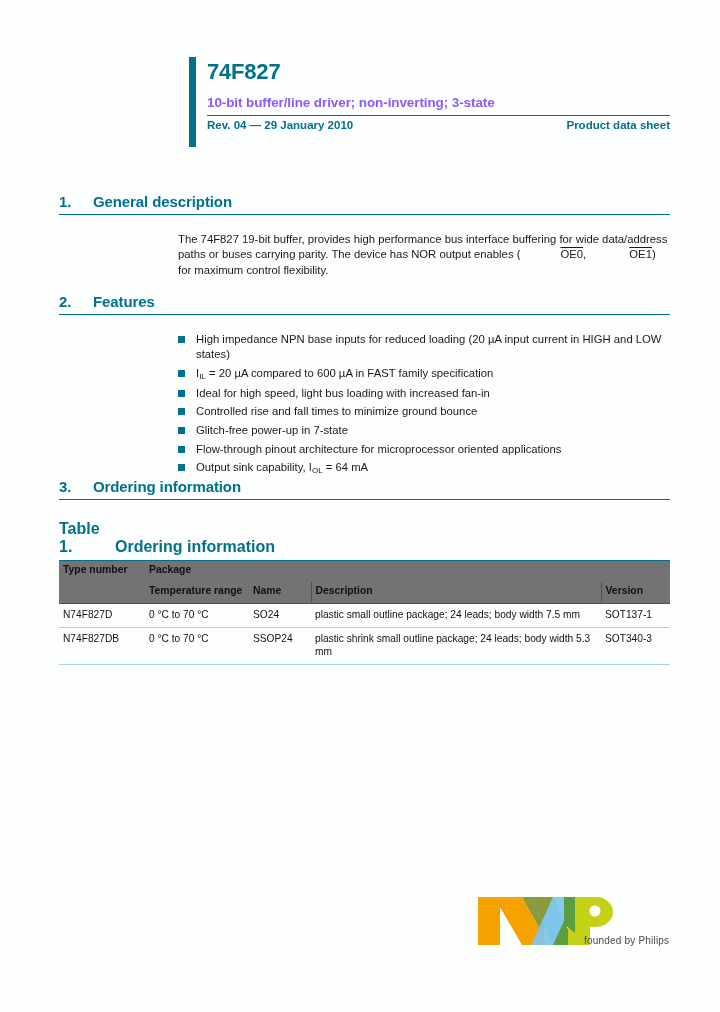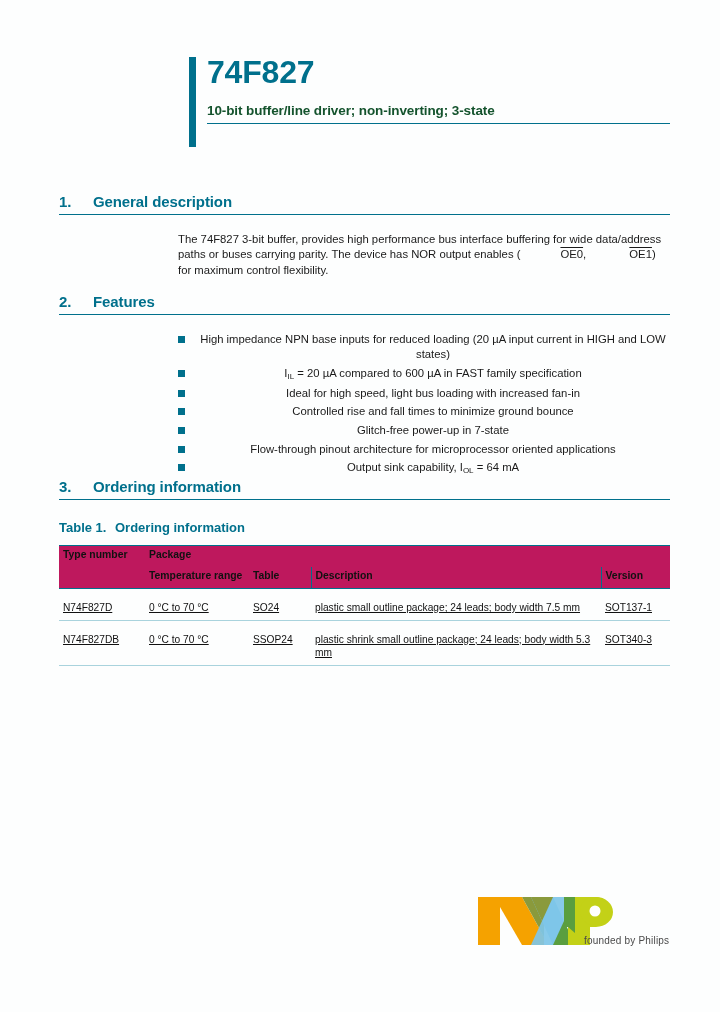--- a/index.html
+++ b/index.html
@@ -33,32 +33,32 @@
     left: 0px;
     top: 0px;
     width: 7px;
     height: 90px;
     background: #00708c;
   }
   .header-inner {
     margin-left: 18px;
   }
   .doc-title {
-    font-size: 32px;
+    font-size: 22px;
     font-weight: bold;
     color: #00708c;
     line-height: 30px;
     letter-spacing: -0.2px;
   }
   .doc-subtitle {
     font-size: 13.5px;
     font-weight: bold;
-    color: #14532d;
+    color: #8b5cf6;
     line-height: 19px;
-    margin-top: 14px;
+    margin-top: 6px;
     letter-spacing: -0.1px;
   }
   .header-rule {
     border-top: 1.3px solid #00708c;
     margin-top: 3px;
   }
   .header-meta {
     display: flex;
     justify-content: space-between;
     font-size: 11.5px;
@@ -101,21 +101,20 @@
     text-decoration: overline;
     padding-left: 40px;
   }
 
   
   ul.features {
     list-style: none;
     margin: 0;
     padding: 0;
     margin-left: 119px;
-    text-align: center;
   }
   ul.features li {
     position: relative;
     padding-left: 18px;
     font-size: 11.3px;
     line-height: 15.2px;
     color: #1a1a1a;
     margin-bottom: 3.5px;
   }
   ul.features li .bullet {
@@ -129,23 +128,23 @@
   }
   sub {
     font-size: 8px;
     vertical-align: baseline;
     position: relative;
     top: 2px;
   }
 
   
   .table-caption {
-    font-size: 13px;
+    font-size: 16px;
     color: #00708c;
-    margin-bottom: 10px;
+    margin-bottom: 4px;
   }
   .table-caption .tc-num {
     font-weight: bold;
     display: inline-block;
     width: 56px;
   }
   .table-caption .tc-title {
     font-weight: bold;
   }
   table.order {
@@ -156,38 +155,37 @@
   }
   table.order th,
   table.order td {
     text-align: left;
     vertical-align: top;
     padding: 3px 4px 4px 4px;
     font-weight: normal;
     color: #111111;
   }
   table.order thead tr th {
-    background: #be185d;
+    background: #737373;
     font-weight: bold;
     font-size: 10.4px;
   }
   tr.hdr-top th {
     border-top: 1.2px solid #00708c;
     height: 14px;
   }
   tr.hdr-bot th {
     border-bottom: 1.2px solid #00708c;
     height: 14px;
   }
   table.order tbody td {
     border-bottom: 0.9px solid #a9d3dd;
     line-height: 13.6px;
-    padding-top: 12px;
+    padding-top: 4px;
     padding-bottom: 5px;
-    text-decoration: underline;
   }
   .vline {
     border-left: 0.9px solid #00708c;
   }
   .col-type  { width: 86px; }
   .col-temp  { width: 104px; }
   .col-name  { width: 62px; }
   .col-desc  { width: 290px; }
   .col-ver   { width: 69px; }
 
@@ -213,30 +211,34 @@
 <body>
 
 <div class="page">
 
   <div class="doc-header">
     <div class="header-bar"></div>
     <div class="header-inner">
       <div class="doc-title">74F827</div>
       <div class="doc-subtitle">10-bit buffer/line driver; non-inverting; 3-state</div>
       <div class="header-rule"></div>
+      <div class="header-meta">
+        <span>Rev. 04 — 29 January 2010</span>
+        <span>Product data sheet</span>
+      </div>
     </div>
   </div>
 
   <div class="section" style="top:193px;">
     <div class="section-head">
       <span class="section-num">1.</span>
       <span>General description</span>
     </div>
     <div class="section-rule"></div>
-    <div class="body-text" style="margin-top:17px;"><span>The 74F827 3-bit buffer, provides high performance bus interface buffering for wide data/address paths or buses carrying parity. The device has NOR output enables (</span><span class="ovl">OE0</span><span>, </span><span class="ovl">OE1</span><span>) for maximum control flexibility.</span></div>
+    <div class="body-text" style="margin-top:17px;"><span>The 74F827 19-bit buffer, provides high performance bus interface buffering for wide data/address paths or buses carrying parity. The device has NOR output enables (</span><span class="ovl">OE0</span><span>, </span><span class="ovl">OE1</span><span>) for maximum control flexibility.</span></div>
   </div>
 
   <div class="section" style="top:293px;">
     <div class="section-head">
       <span class="section-num">2.</span>
       <span>Features</span>
     </div>
     <div class="section-rule"></div>
     <ul class="features" style="margin-top:17px;">
       <li>
@@ -290,21 +292,21 @@
           <col class="col-ver">
       </colgroup>
       <thead>
         <tr class="hdr-top">
           <th>Type number</th>
           <th colspan="4">Package</th>
         </tr>
         <tr class="hdr-bot">
           <th></th>
           <th>Temperature range</th>
-          <th>Table</th>
+          <th>Name</th>
           <th class="vline">Description</th>
           <th class="vline">Version</th>
         </tr>
       </thead>
       <tbody>
         <tr>
           <td>N74F827D</td>
           <td>0 °C to 70 °C</td>
           <td>SO24</td>
           <td>plastic small outline package; 24 leads; body width 7.5 mm</td>

